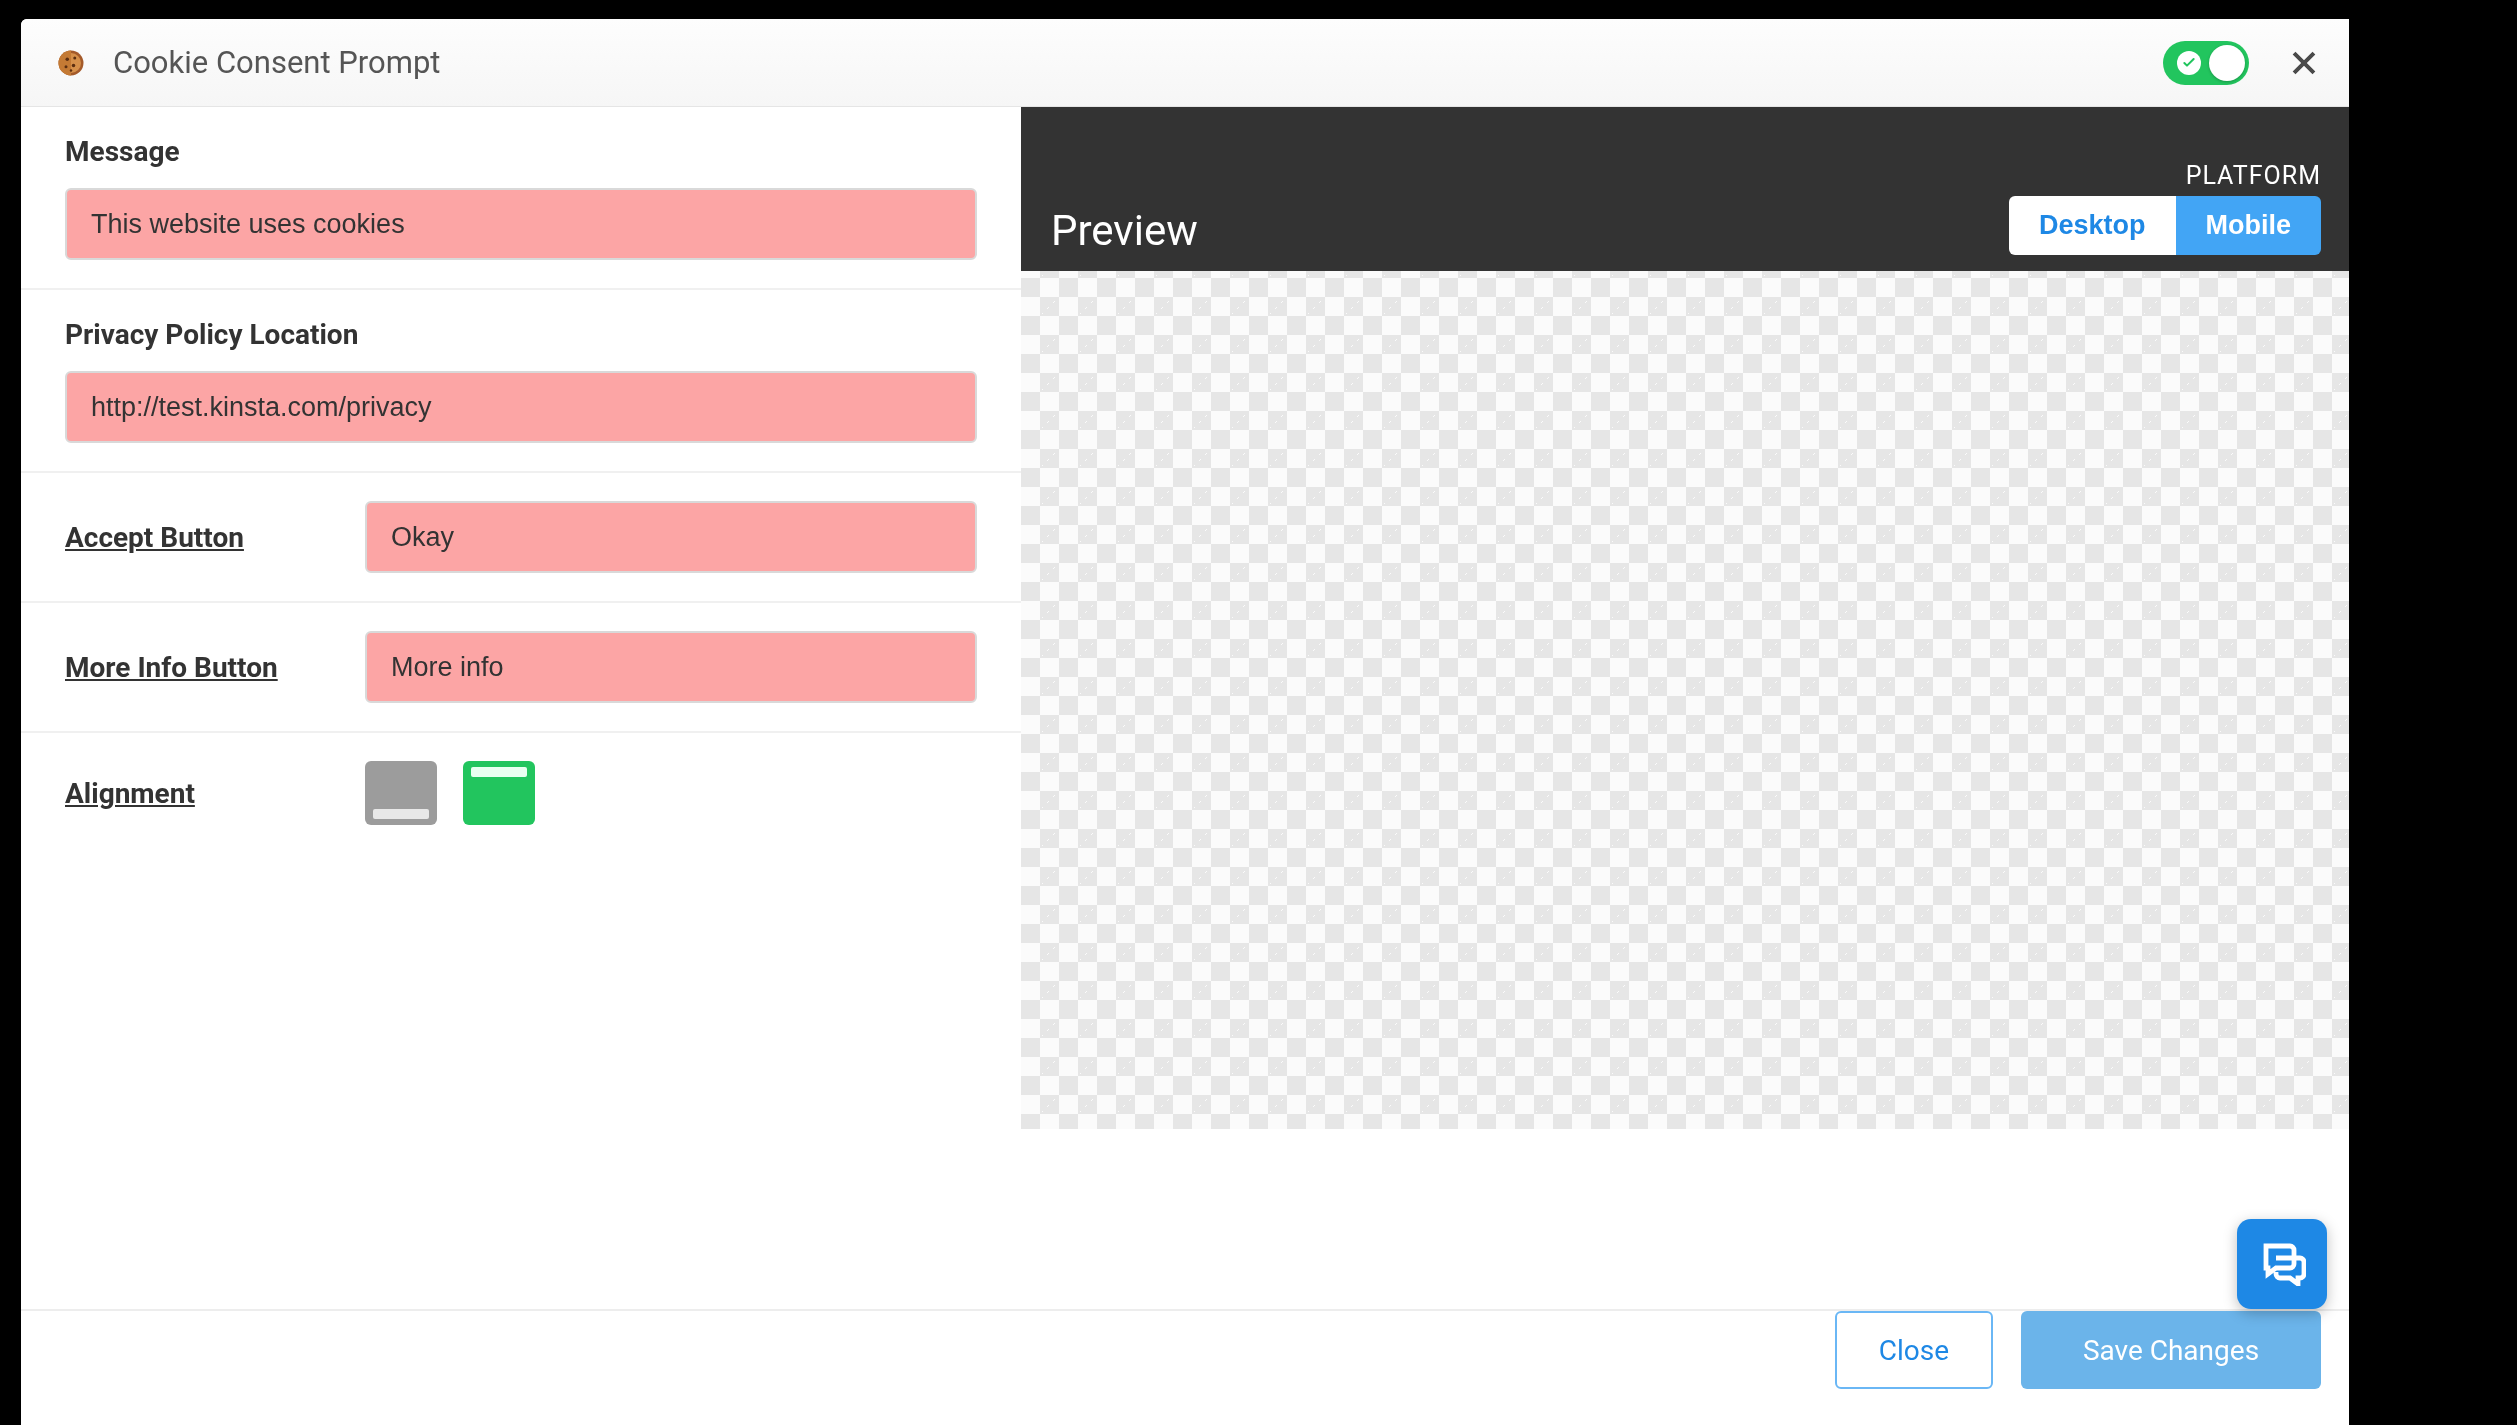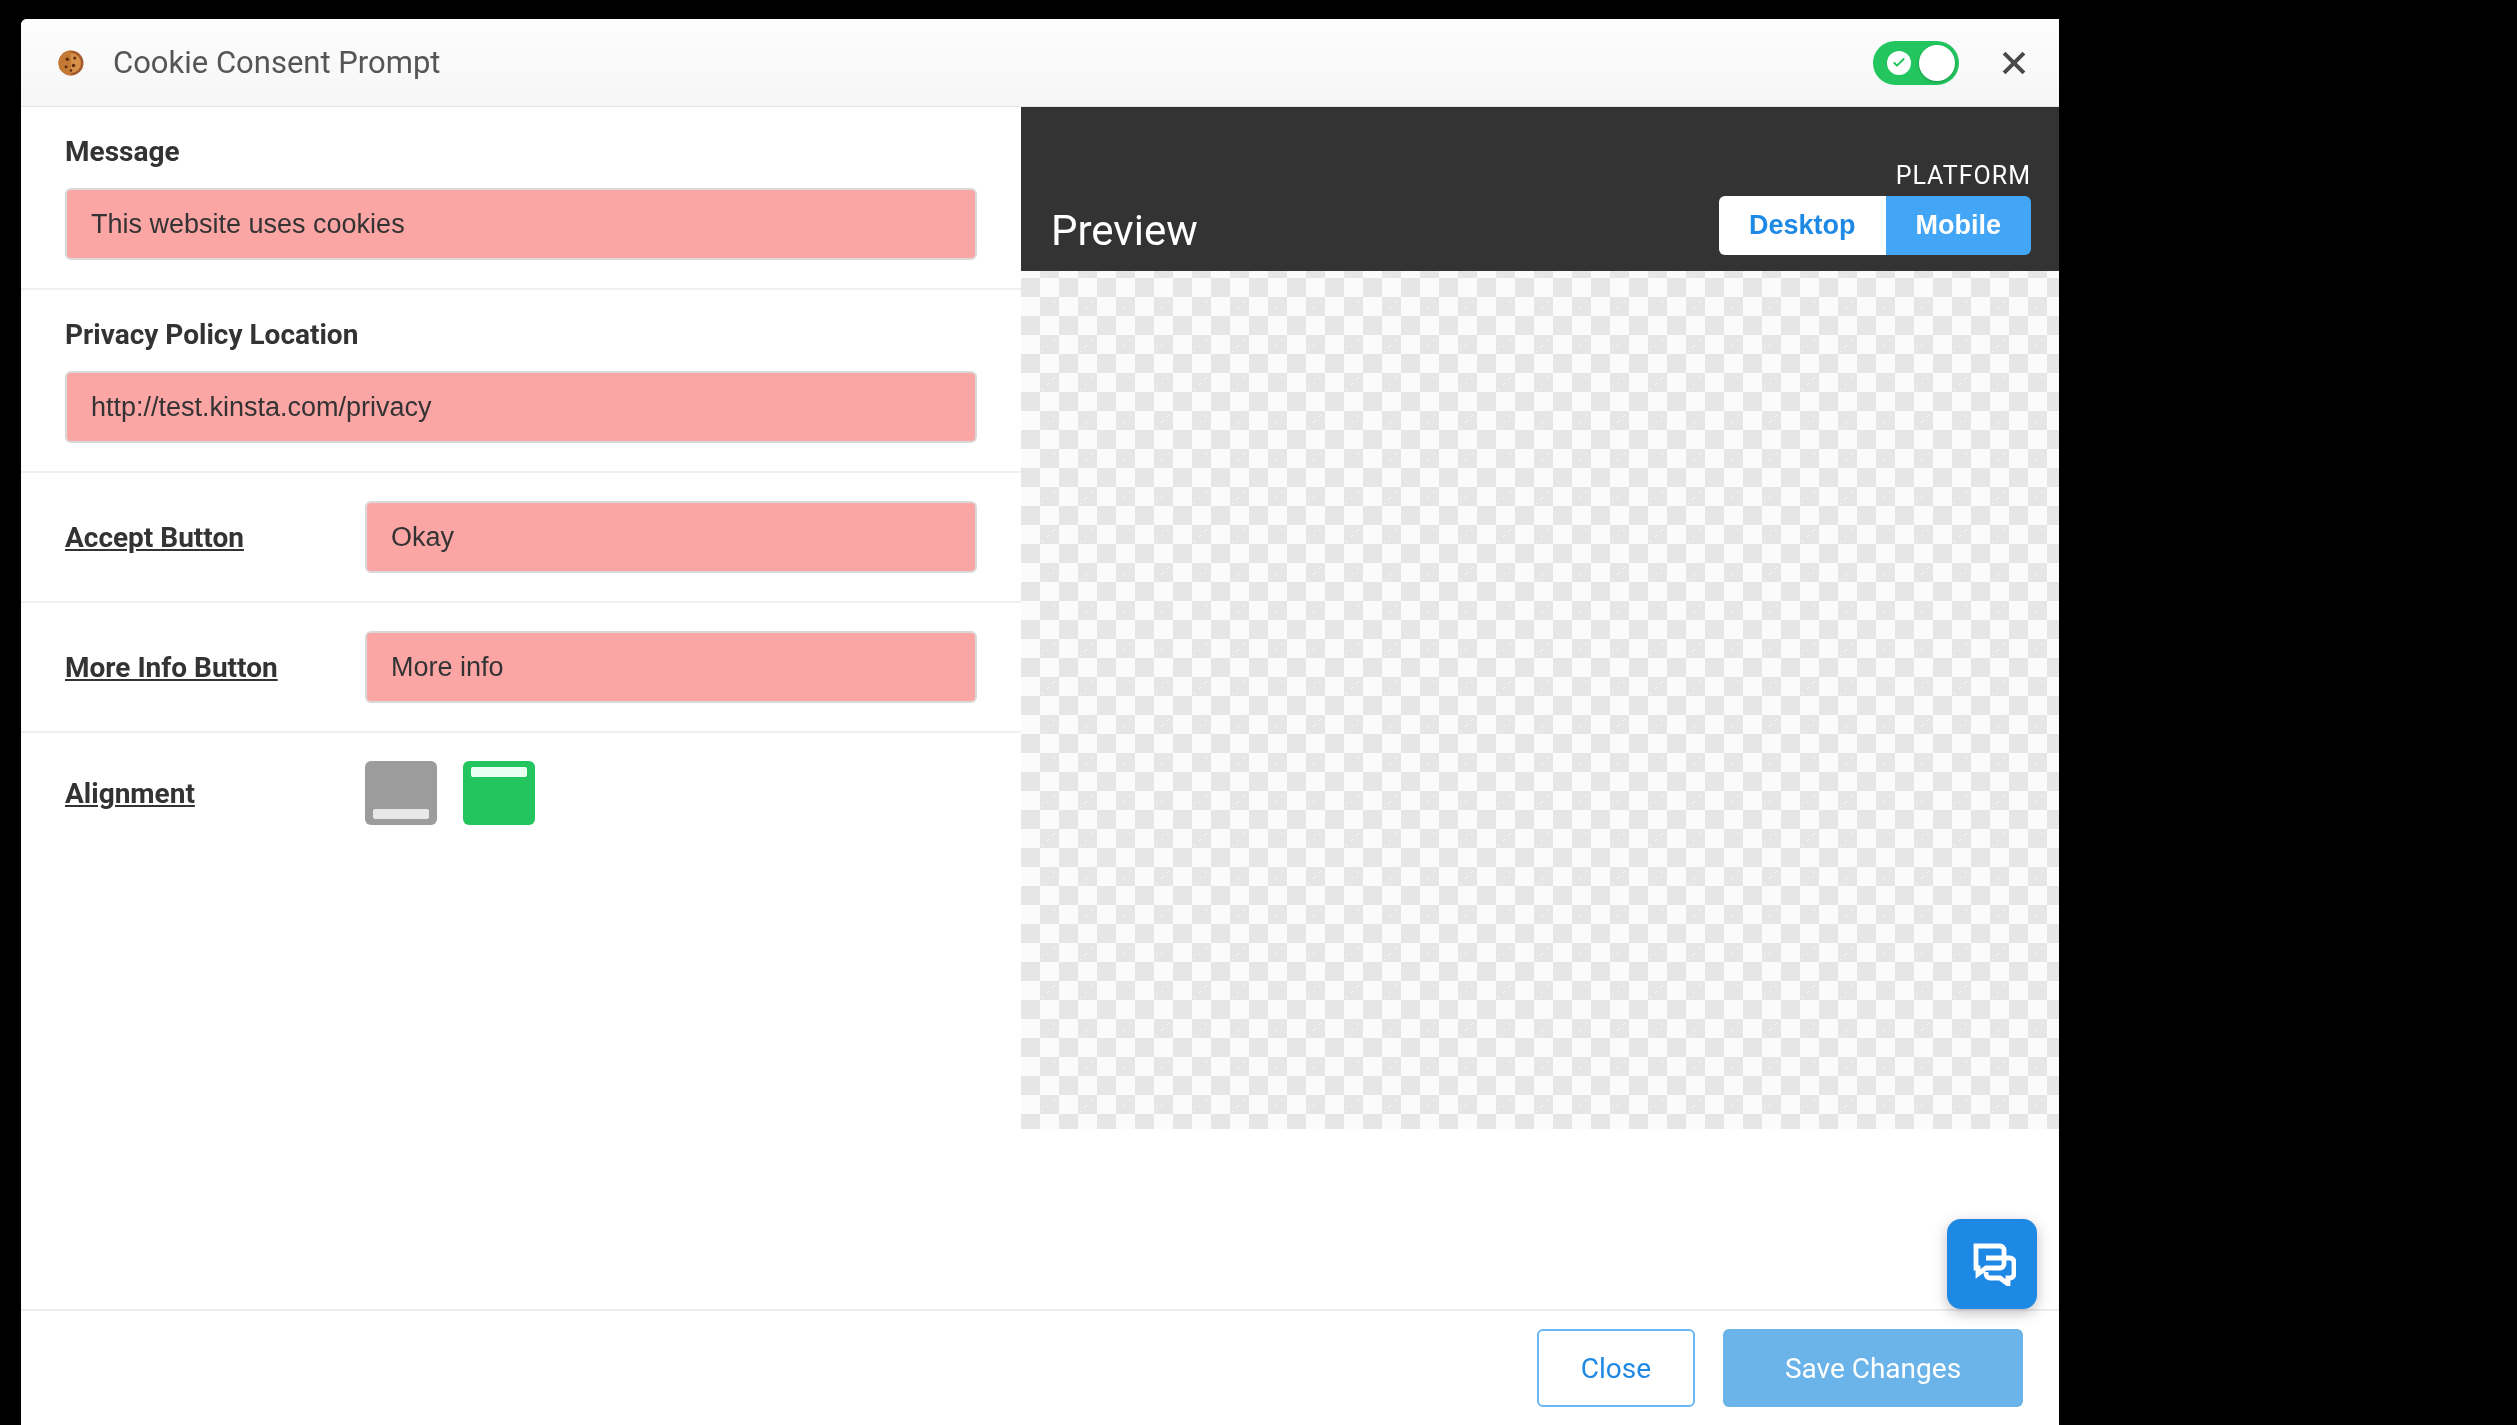--- a/index.html
+++ b/index.html
@@ -4,21 +4,21 @@
 <style>
   * { box-sizing: border-box; margin: 0; padding: 0; }
   html, body { width: 100%; height: 100%; }
   body {
     font-family: -apple-system, BlinkMacSystemFont, "Segoe UI", Roboto, "Helvetica Neue", Arial, sans-serif;
     background: #000;
     overflow: hidden;
   }
 
   .stage {
-    width: 2059px;
+    width: 2349px;
     height: 1425px;
     transform-origin: top left;
     background: #000;
     position: relative;
   }
 
   .modal {
     position: absolute;
     left: 21px;
     right: 0;
@@ -231,23 +231,23 @@
     height: 180px;
     background: #fff;
   }
 
   
   .modal-footer {
     height: 116px;
     border-top: 2px solid #ededed;
     display: flex;
     justify-content: flex-end;
-    align-items: center;
+    align-items: flex-start;
     gap: 28px;
-    padding: 0 36px;
+    padding: 0 28px;
     background: #fff;
   }
   .btn {
     height: 78px;
     padding: 0 42px;
     border-radius: 6px;
     font-size: 28px;
     cursor: pointer;
     display: inline-flex;
     align-items: center;

